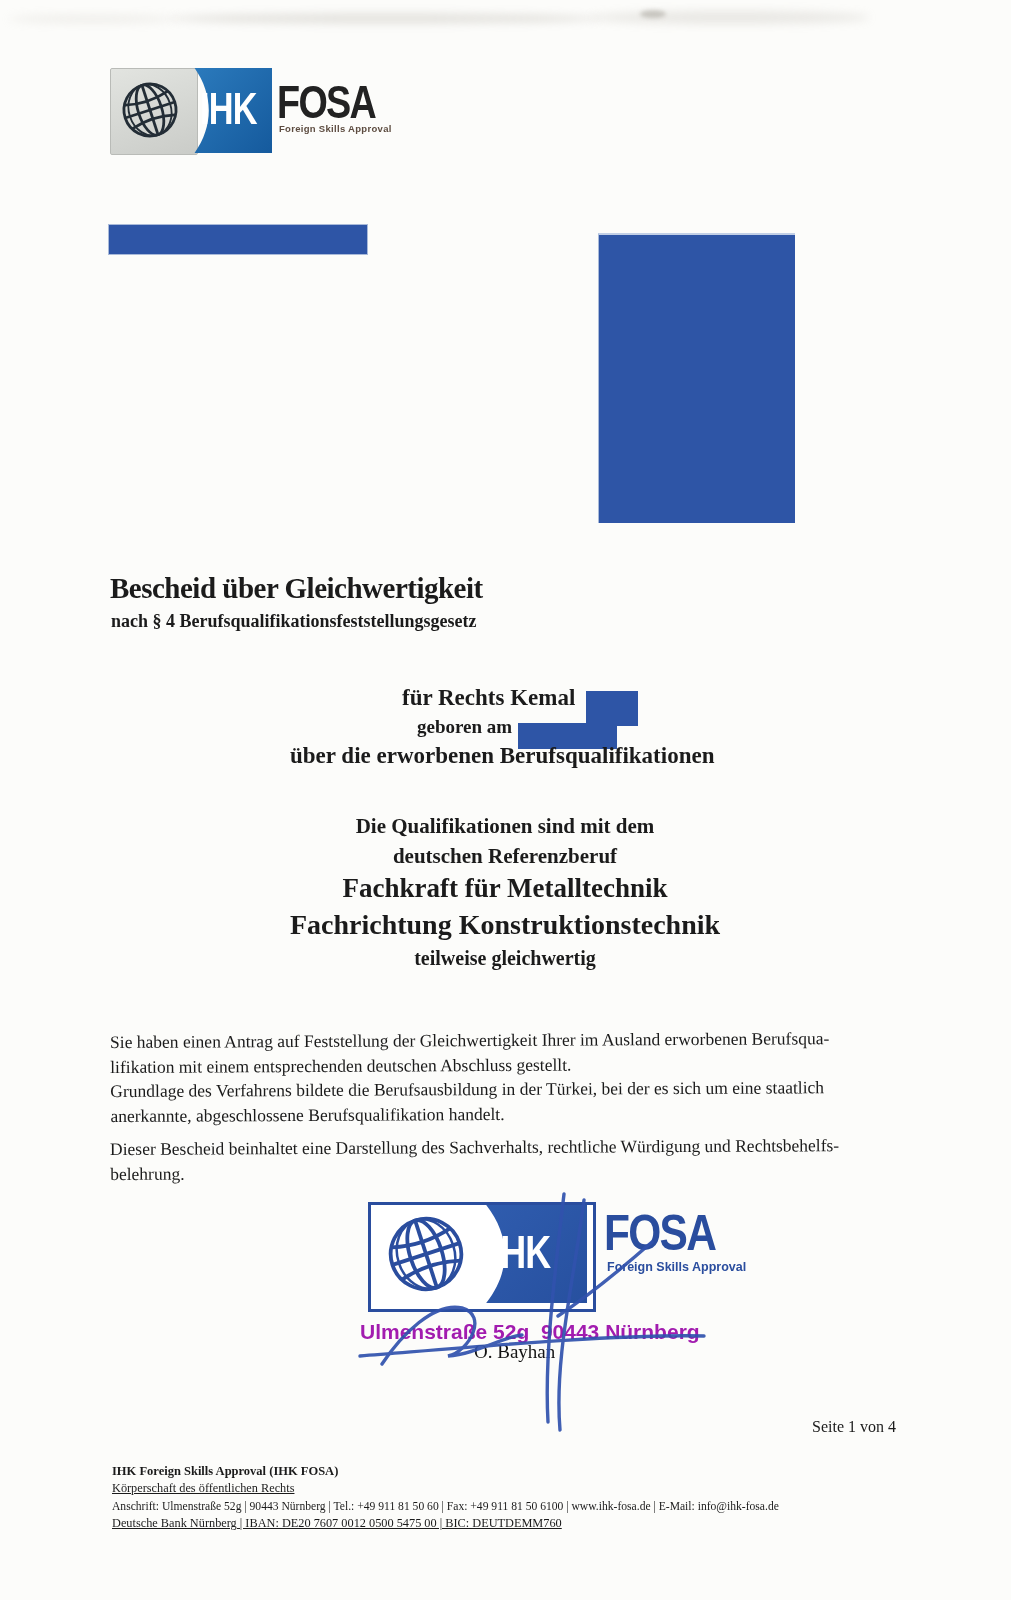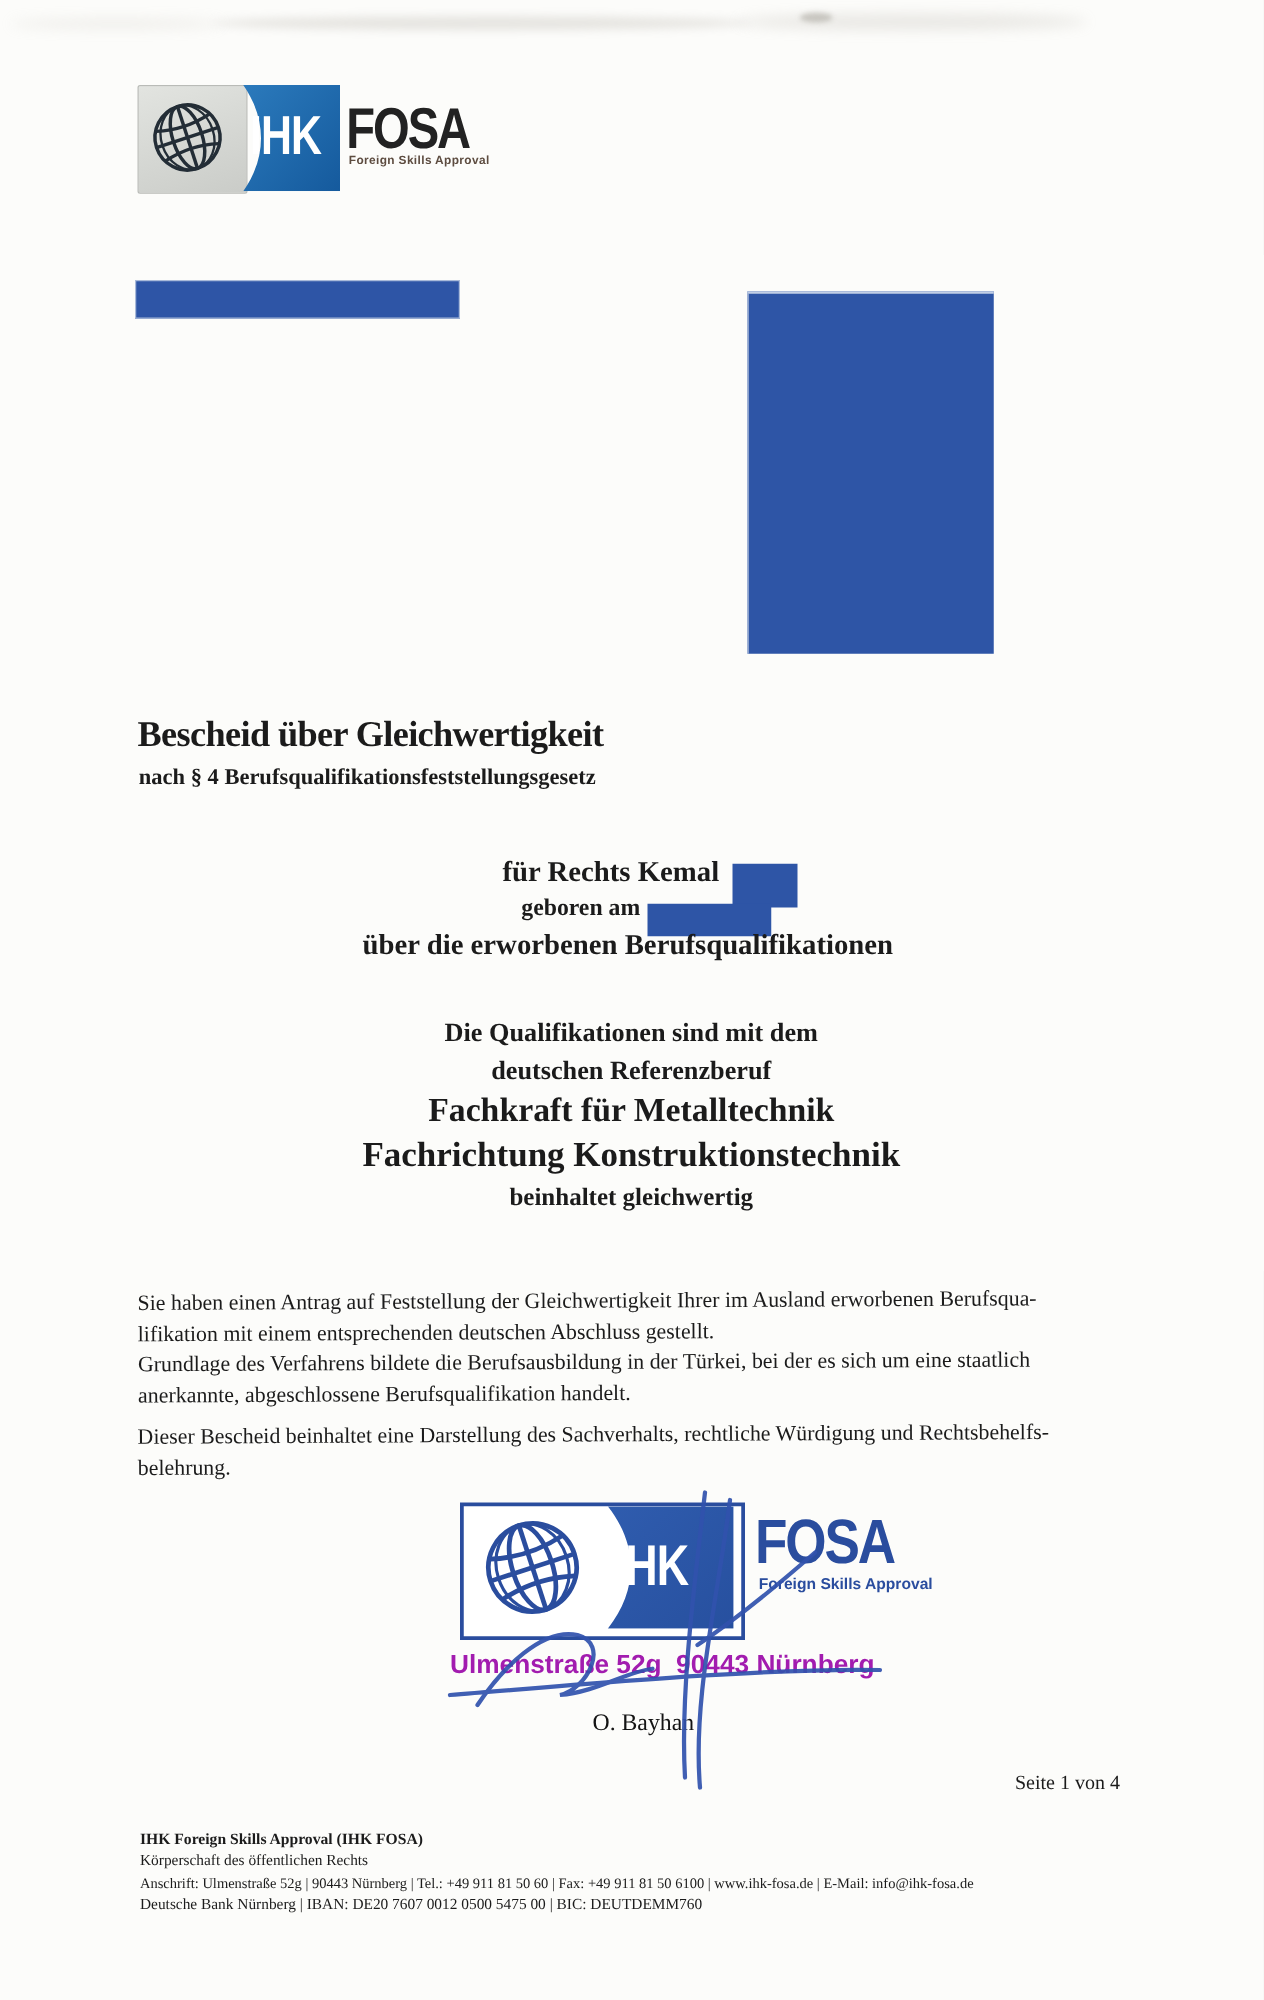--- a/index.html
+++ b/index.html
@@ -63,28 +63,28 @@
   
   .stamp{left:358px;top:1192px;width:380px;height:255px;}
   .stamp .box{position:absolute;left:10px;top:10px;width:222px;height:104px;background:#fff;border:3px solid #2a4d9e;}
   .stamp .globe{left:13px;top:7px;width:84px;height:84px;color:#2a4d9e;}
   .stamp .bluepanel{left:104px;top:0;width:112px;height:98px;}
   .stamp .panel-ihk{font-size:46px;left:16px;letter-spacing:-1px;}
   .stamp .fosa-word{left:246px;top:12px;font-size:50px;letter-spacing:-2px;color:#2a4d9e;transform:scaleX(.85);}
   .stamp .fosa-tag{left:249px;top:68px;font-size:12.5px;color:#2a4d9e;}
   .stamp .address{position:absolute;left:2px;top:128px;font-family:"Liberation Sans","DejaVu Sans",sans-serif;
     font-weight:bold;font-size:21px;color:#a21caf;white-space:pre;}
-  .stamp .signer{position:absolute;left:116px;top:176px;font-size:19px;color:#141414;white-space:nowrap;}
+  .stamp .signer{position:absolute;left:116px;top:149px;font-size:19px;color:#141414;white-space:nowrap;}
   .stamp .sig{position:absolute;left:-6px;top:-8px;width:380px;height:255px;pointer-events:none;}
 
   .seite{left:812px;top:1418px;font-size:16px;white-space:nowrap;}
 
   .footer{left:112px;top:1463px;line-height:17.4px;}
   .footer .f1{font-weight:bold;font-size:12.5px;white-space:nowrap;}
-  .footer .f2,.footer .f4{font-size:12.3px;white-space:nowrap;}
+  .footer .f2,.footer .f4{font-size:12.3px;white-space:nowrap;text-decoration:underline;}
   .footer .f3{font-size:11.6px;white-space:nowrap;}
 </style>
 </head>
 <body>
 
 <div class="page">
 
   <div class="smudge s1"></div>
   <div class="smudge s2"></div>
   <div class="smudge s3"></div>
@@ -129,21 +129,21 @@
 
   <div class="abs rcp1">für Rechts Kemal</div>
   <div class="abs rcp2">geboren am</div>
   <div class="abs rcp3">über die erworbenen Berufsqualifikationen</div>
 
   <div class="abs quali">
     <div class="q1">Die Qualifikationen sind mit dem</div>
     <div class="q2">deutschen Referenzberuf</div>
     <div class="q3">Fachkraft für Metalltechnik</div>
     <div class="q4">Fachrichtung Konstruktionstechnik</div>
-    <div class="q5">beinhaltet gleichwertig</div>
+    <div class="q5">teilweise gleichwertig</div>
   </div>
 
   <div class="abs para p1">
     <div>Sie haben einen Antrag auf Feststellung der Gleichwertigkeit Ihrer im Ausland erworbenen Berufsqua-</div>
     <div>lifikation mit einem entsprechenden deutschen Abschluss gestellt.</div>
     <div>Grundlage des Verfahrens bildete die Berufsausbildung in der Türkei, bei der es sich um eine staatlich</div>
     <div>anerkannte, abgeschlossene Berufsqualifikation handelt.</div>
   </div>
   <div class="abs para p2">
     <div>Dieser Bescheid beinhaltet eine Darstellung des Sachverhalts, rechtliche Würdigung und Rechtsbehelfs-</div>

